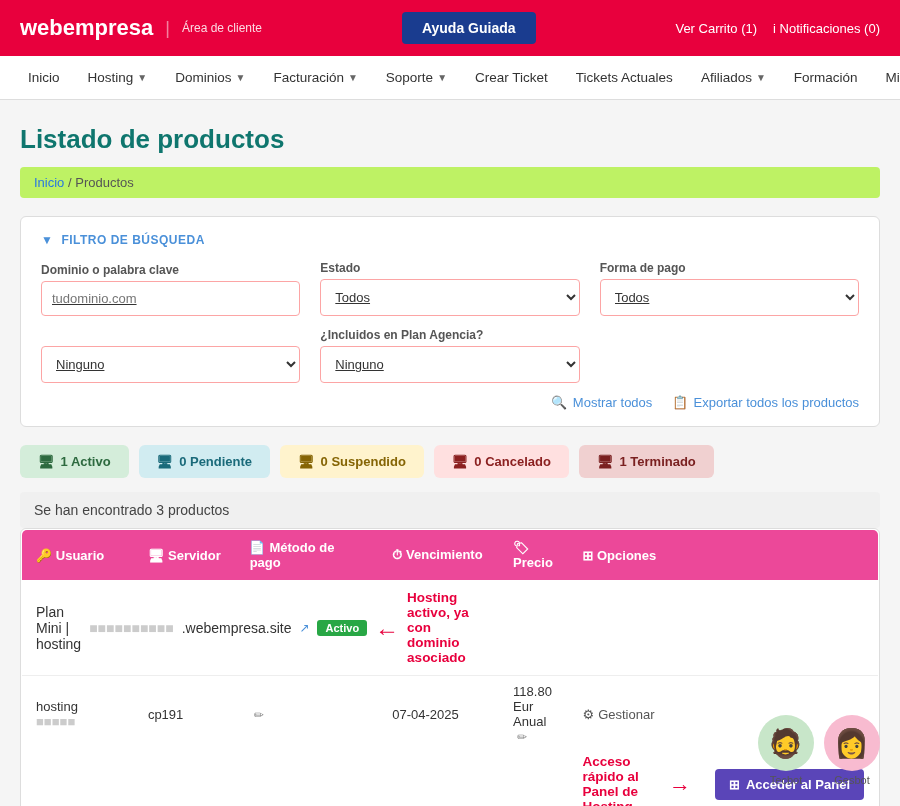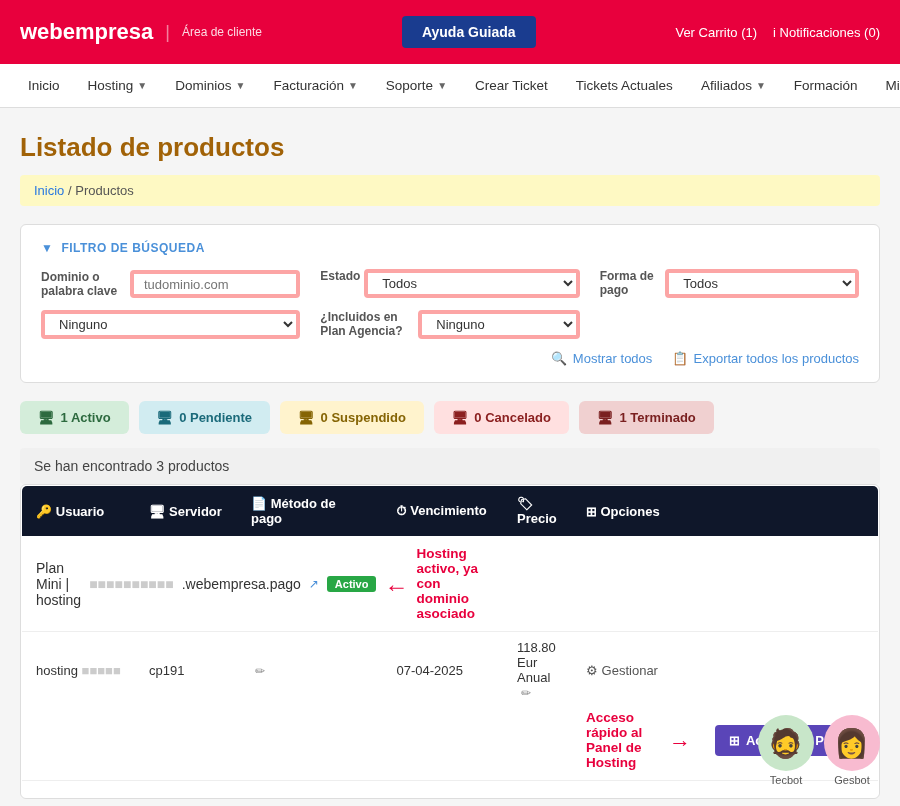--- a/index.html
+++ b/index.html
@@ -5,21 +5,21 @@
     * { box-sizing: border-box; margin: 0; padding: 0; }
     body { font-family: Arial, sans-serif; font-size: 14px; color: #333; background: #f5f5f5; }
 
     
     .header {
       background: #e8003d;
       display: flex;
       align-items: center;
       justify-content: space-between;
       padding: 0 20px;
-      height: 64px;
+      height: 56px;
     }
     .header-logo {
       display: flex;
       align-items: center;
       gap: 12px;
     }
     .logo-text {
       font-size: 22px;
       font-weight: bold;
       color: #fff;
@@ -75,27 +75,27 @@
 
     
     .main {
       padding: 24px 20px;
       max-width: 900px;
       margin: 0 auto;
     }
     .page-title {
       font-size: 26px;
       font-weight: bold;
-      color: #a16207;
+      color: #0f766e;
       margin-bottom: 12px;
     }
 
     
     .breadcrumb {
-      background: #fef9c3;
+      background: #bef264;
       padding: 8px 14px;
       border-radius: 4px;
       font-size: 13px;
       color: #555;
       margin-bottom: 18px;
     }
     .breadcrumb a { color: #2878e0; text-decoration: none; }
 
     
     .filter-box {
@@ -117,37 +117,38 @@
       margin-bottom: 14px;
     }
     .filter-row {
       display: flex;
       gap: 20px;
       margin-bottom: 12px;
       align-items: flex-end;
     }
     .filter-group {
       display: flex;
-      flex-direction: row;
+      flex-direction: column;
       gap: 4px;
       flex: 1;
     }
     .filter-group label {
       font-size: 12px;
       color: #555;
       font-weight: 600;
     }
     .filter-group input, .filter-group select {
-      border: 4px solid #fca5a5;
+      border: 1px solid #fca5a5;
       border-radius: 4px;
-      padding: 2px 10px;
+      padding: 9px 10px;
       font-size: 13px;
       color: #333;
       background: #fff;
       width: 100%;
+      text-decoration: underline;
     }
     .filter-actions {
       display: flex;
       gap: 20px;
       align-items: center;
       justify-content: flex-end;
       margin-top: 10px;
       font-size: 13px;
       color: #4a90d9;
     }
@@ -188,21 +189,21 @@
     
     .products-table {
       width: 100%;
       border-collapse: collapse;
       background: #fff;
       border: 1px solid #ddd;
       border-radius: 6px;
       overflow: hidden;
     }
     .products-table thead tr {
-      background: #0f172a;
+      background: #ec4899;
       color: #fff;
     }
     .products-table thead th {
       padding: 10px 14px;
       font-size: 13px;
       font-weight: 600;
       text-align: left;
     }
     .product-title-row td {
       padding: 10px 14px;
@@ -466,21 +467,21 @@
           </th>
         </tr>
       </thead>
       <tbody>
 
         <tr class="product-title-row">
           <td colspan="4">
             <div class="product-name-wrap">
               <span>Plan Mini | hosting</span>
               <span style="color:#ccc;">■■■■■■■■■■</span>
-              <span>.webempresa.pago</span>
+              <span>.webempresa.site</span>
               <span class="ext-link">↗</span>
               <span class="badge-active-small">Activo</span>
               <span class="arrow-annotation">
                 <span style="font-size:24px;">←</span>
                 <span style="color:#e8003d; font-weight:bold;">Hosting activo, ya con dominio asociado</span>
               </span>
             </div>
           </td>
           <td></td>
           <td></td>

